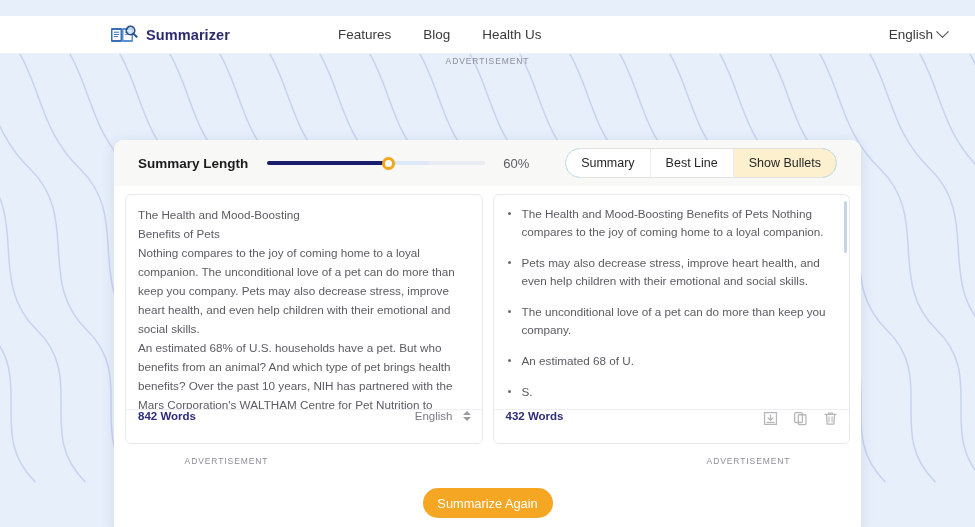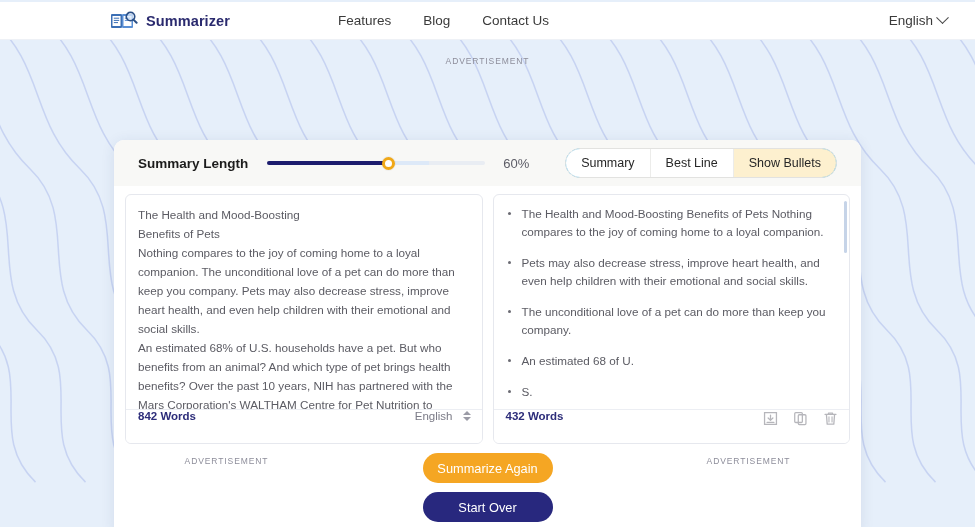--- a/index.html
+++ b/index.html
@@ -23,21 +23,21 @@
     width: 975px; height: 489px;
     overflow: hidden;
     z-index: 0;
     pointer-events: none;
   }
   .bg-waves svg { display: block; }
 
   
   .navbar {
     position: absolute;
-    top: 2px; left: 0;
+    top: 16px; left: 0;
     width: 975px; height: 38px;
     background: #ffffff;
     display: flex;
     align-items: center;
     z-index: 10;
     border-bottom: 1px solid #eef1f6;
   }
   .brand {
     display: flex;
     align-items: center;
@@ -334,20 +334,21 @@
     height: 30px;
     border-radius: 16px;
     border: none;
     color: #ffffff;
     font-size: 12.8px;
     cursor: pointer;
     font-family: "Liberation Sans", sans-serif;
     display: flex;
     align-items: center;
     justify-content: center;
+    margin-top: 35px;
   }
   .btn-primary { background: #f5a623; }
   .btn-secondary { background: #28287e; }
 </style>
 </head>
 <body>
 
 <div class="bg-waves">
   <svg width="975" height="489" viewBox="0 0 975 489" xmlns="http://www.w3.org/2000/svg">
     <defs>
@@ -459,21 +460,21 @@
         <circle cx="20.5" cy="6.5" r="3" fill="#dceafb" opacity=".75"></circle>
         <line x1="23.4" y1="9.6" x2="26.6" y2="12.8" stroke="#2a4f86" stroke-width="2" stroke-linecap="round"></line>
       </svg>
     </span>
     <span class="brand-name">Summarizer</span>
   </div>
 
   <div class="nav-links">
     <span class="nav-link">Features</span>
     <span class="nav-link">Blog</span>
-    <span class="nav-link">Contact Us</span>
+    <span class="nav-link">Health Us</span>
   </div>
 
   <div class="lang-picker">
     <span>English</span>
     <span class="chev"></span>
   </div>
 </div>
 
 <div class="ad-top ad-label">ADVERTISEMENT</div>
 

